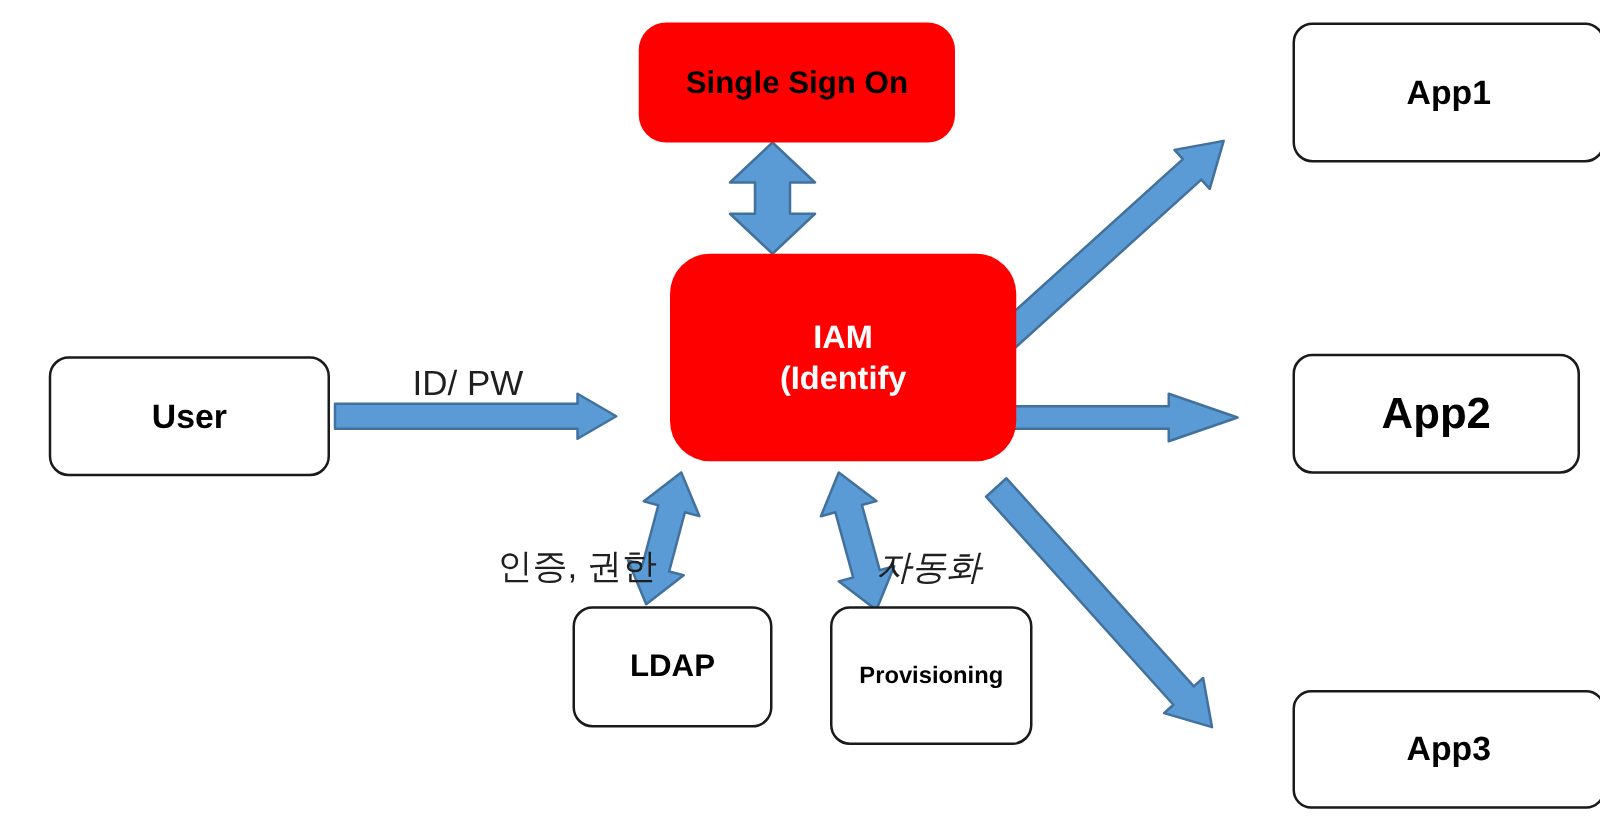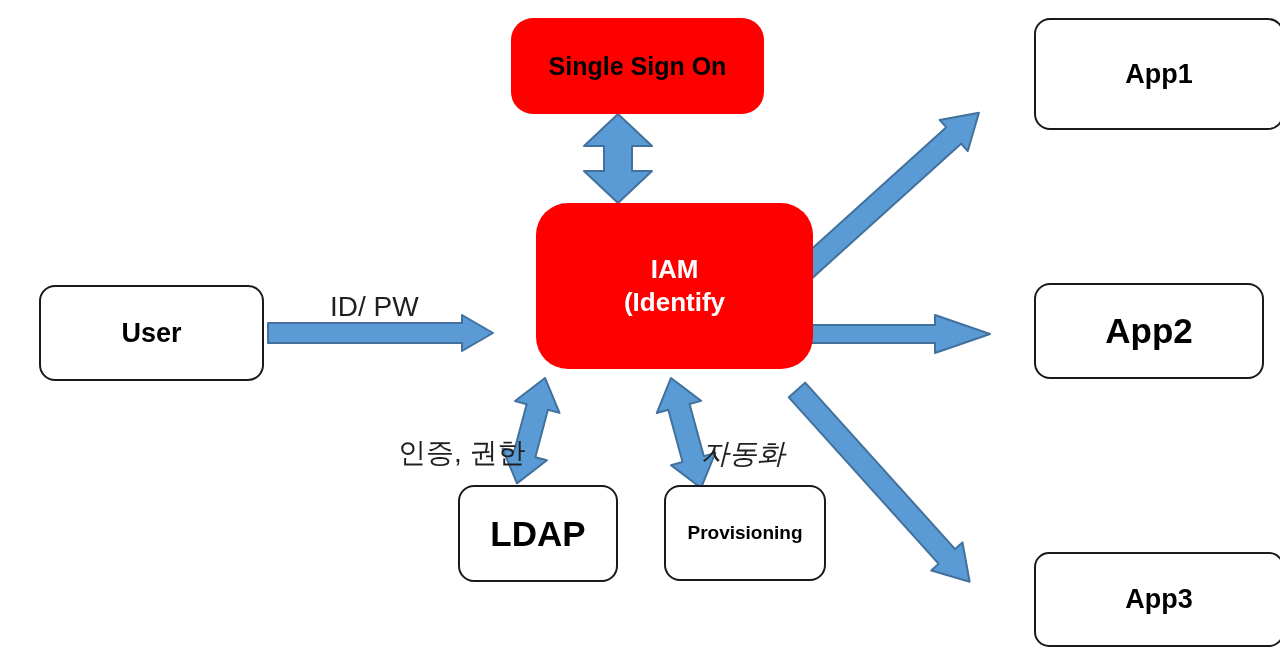--- a/index.html
+++ b/index.html
@@ -77,25 +77,25 @@
   }
   #node-app3 {
     left: 1013px; top: 552px;
     width: 250px; height: 95px;
     font-size: 27px;
     border-radius: 15px;
   }
   #node-ldap {
     left: 437px; top: 485px;
     width: 160px; height: 97px;
-    font-size: 35px;
+    font-size: 25px;
   }
   #node-provisioning {
     left: 643px; top: 485px;
-    width: 162px; height: 96px;
+    width: 162px; height: 111px;
     font-size: 19px;
   }
   .edge-label {
     position: absolute;
     color: #1f1f1f;
     font-size: 28px;
     white-space: nowrap;
   }
   #label-auth-token   { left: 484px; top: 142px; }
   #label-service-use  { left: 771px; top: 162px; }

